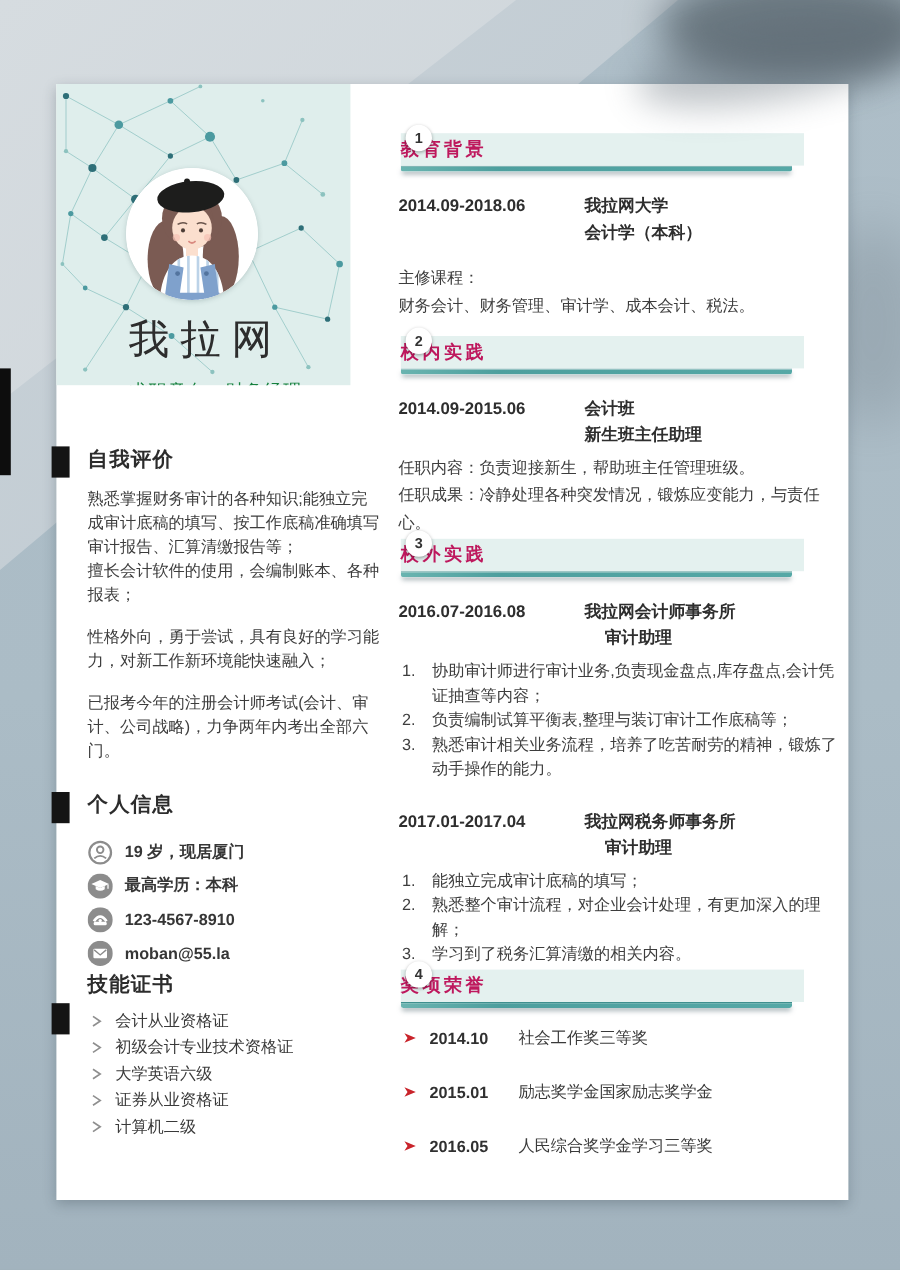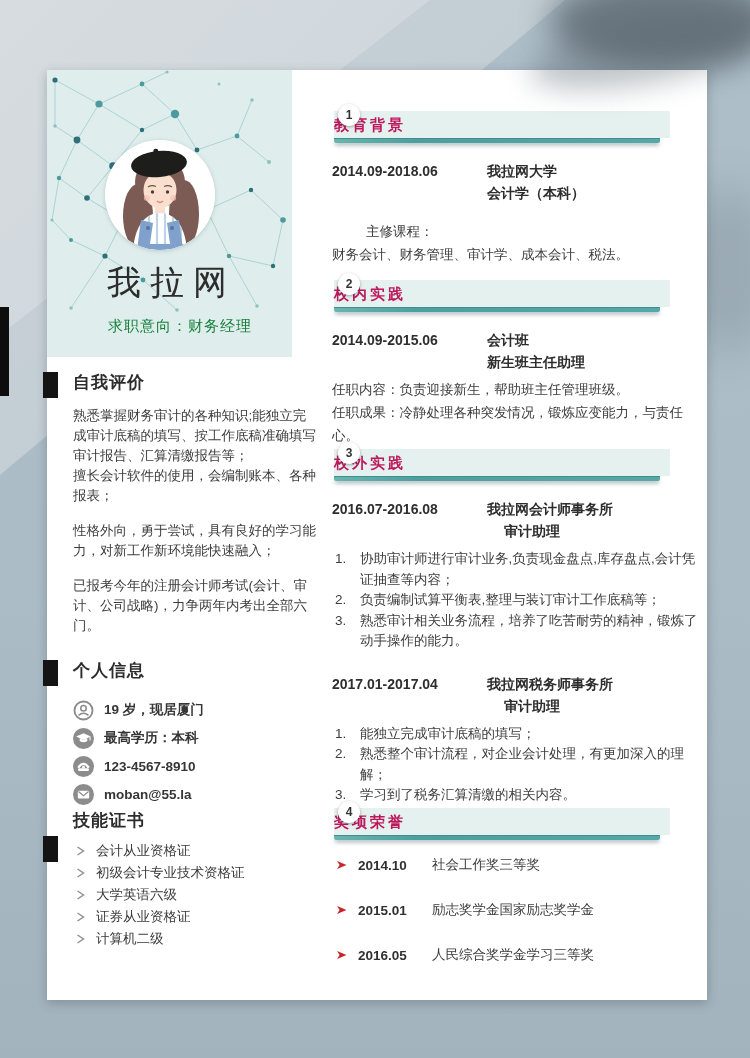--- a/index.html
+++ b/index.html
@@ -14,21 +14,21 @@
   .smudge{position:absolute;pointer-events:none;}
   .smudge-tr{right:-30px;top:-25px;width:230px;height:95px;background:#46525a;opacity:.65;filter:blur(16px);border-radius:50%;}
   .smudge-r2{right:-25px;top:185px;width:95px;height:170px;background:#5a6670;opacity:.22;filter:blur(22px);border-radius:50%;}
   .smudge-page{left:528px;top:22px;width:230px;height:62px;background:#5a6670;opacity:.38;filter:blur(14px);
                border-radius:50%;transform:rotate(-10deg);z-index:5;}
   .black-sliver{position:absolute;left:0;top:307px;width:9px;height:89px;background:#0d0d0d;}
   
   .page{position:absolute;left:47px;top:70px;width:660px;height:930px;background:#ffffff;
         box-shadow:0 3px 10px rgba(40,55,65,.28);}
   
-  .mint-panel{position:absolute;left:0;top:0;width:245px;height:287px;background:#dfeeec;overflow:hidden;}
+  .mint-panel{position:absolute;left:0;top:0;width:245px;height:251px;background:#dfeeec;overflow:hidden;}
   .constellation{position:absolute;inset:0;}
   .avatar{position:absolute;left:58px;top:70px;width:110px;height:110px;border-radius:50%;overflow:hidden;
           background:#fff;box-shadow:0 1px 4px rgba(60,90,90,.25);}
   .name{position:absolute;left:60px;top:190px;font-size:34px;letter-spacing:9px;color:#2d2d2d;font-weight:500;white-space:nowrap;}
   .intent{position:absolute;left:61px;top:247px;font-size:15px;color:#15803d;letter-spacing:1px;white-space:nowrap;}
   
   .blackbar{position:absolute;left:-4px;width:15px;height:26px;background:#141414;}
   .bar-eval{top:302px}.bar-info{top:590px}.bar-skill{top:766px}
   .sidebar{position:absolute;left:26px;top:0;width:244px;}
   .sb-title{position:absolute;left:0;font-size:17px;font-weight:bold;color:#2c2c2c;letter-spacing:1px;}
@@ -53,21 +53,21 @@
            display:flex;align-items:center;justify-content:center;}
   .sec-title{line-height:27px;font-size:15px;font-weight:bold;letter-spacing:3px;color:#be185d;}
   .sec-line{margin-left:2px;width:326px;height:4px;background:linear-gradient(90deg,#6ab4b0,#4d9f9e 25%,#55a8a6);
             border-top:1px solid #3f8f8e;box-shadow:0 3px 4px -1px rgba(60,85,95,.55);border-radius:0 0 2px 2px;}
   .sec-body{margin-top:17px;}
   .entry-row{display:flex;font-size:14px;font-weight:bold;color:#2e2e2e;line-height:22px;}
   .entry-date{width:155px;flex:0 0 auto;}
   .entry-col{display:flex;flex-direction:column;align-items:flex-start;}
   .role-indent{padding-left:17px;}
   .body-line{font-size:13.5px;line-height:23px;color:#3d3d3d;}
-  .courses-label{margin-top:16px;margin-left:34px;}
+  .courses-label{margin-top:16px;}
   .num-list{margin:7px 0 0 0;padding:0;list-style:none;counter-reset:li;}
   .num-list li{position:relative;padding-left:28px;font-size:13.5px;line-height:20.5px;color:#3d3d3d;counter-increment:li;}
   .num-list li::before{content:counter(li) ".";position:absolute;left:3px;top:0;}
   .entry2{margin-top:21px;}
   .duty{margin-top:5px;}
   .award-list{margin-top:14px;}
   .award-row{display:flex;align-items:center;height:22px;margin-bottom:23px;}
   .award-chev{width:12px;height:12px;margin:0 10px 0 4px;flex:0 0 auto;}
   .award-date{width:60px;font-size:13.5px;font-weight:600;color:#303030;flex:0 0 auto;}
   .award-tx{font-size:13.5px;color:#3a3a3a;margin-left:14px;}

